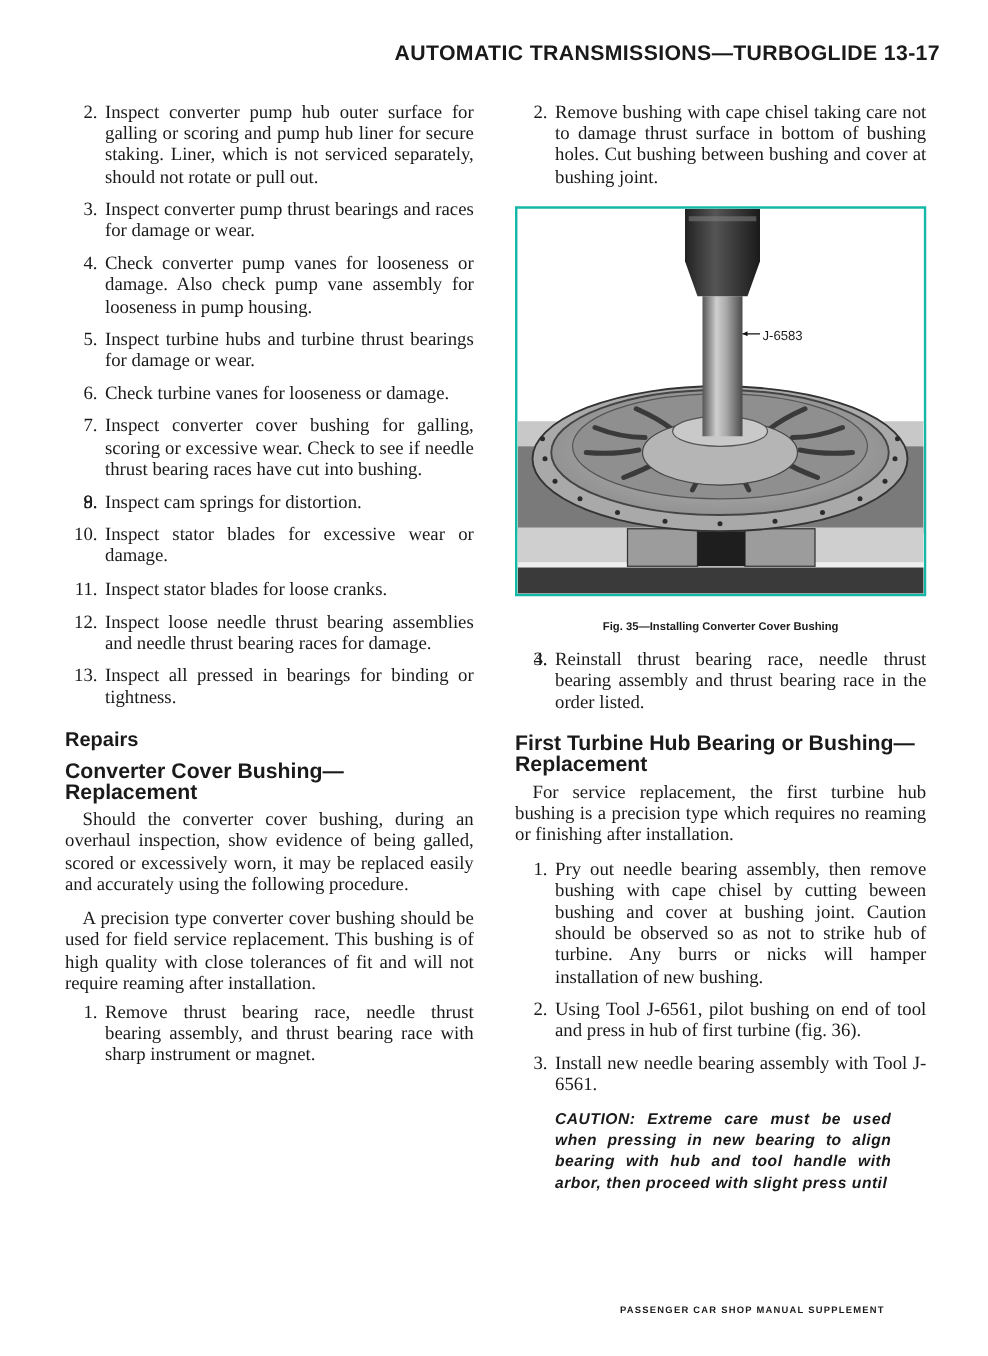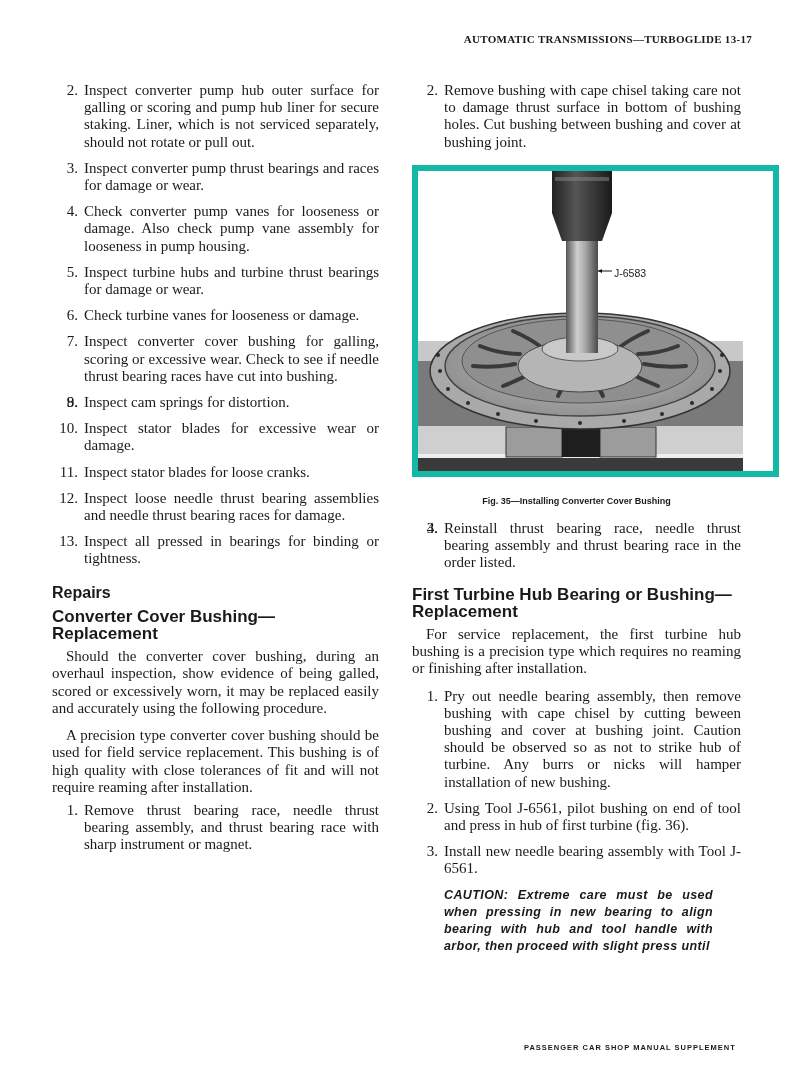--- a/index.html
+++ b/index.html
@@ -1,38 +1,38 @@
 <!DOCTYPE html>
 <html><head>
 <meta charset="utf-8">
 <style>
   html, body { margin: 0; padding: 0; background: #ffffff; }
   body { width: 790px; height: 1085px; position: relative; overflow: hidden; color: #1a1a1a; }
 
   #running-head {
     position: absolute; top: 33px; right: 38px;
-    font-family: Liberation Serif, serif; font-weight: bold; font-size: 11px; letter-spacing: 0.3px;
+    font-family: Liberation Sans, sans-serif; font-weight: bold; font-size: 17px; letter-spacing: 0.3px;
   }
   #footer {
-    position: absolute; top: 1043px; left: 524px;
+    position: absolute; top: 1043px; left: 496px;
     font-family: "Liberation Sans", sans-serif; font-weight: bold; font-size: 7.5px; letter-spacing: 1px;
   }
 
   .col { position: absolute; font-family: "Liberation Serif", serif; font-size: 15px; line-height: 17.2px; }
   #col-left { left: 52px; top: 82px; width: 327px; }
   #col-right { left: 412px; top: 82px; width: 329px; }
 
   .item { position: relative; padding-left: 32px; text-align: justify; margin-bottom: 9px; }
   .item .num { position: absolute; left: 0; width: 26px; text-align: right; }
   .para { text-align: justify; text-indent: 14px; margin-bottom: 6px; }
 
   h2.section { font-family: "Liberation Sans", sans-serif; font-weight: bold; font-size: 16px; margin: 16px 0 7px 0; }
   h3.sub { font-family: "Liberation Sans", sans-serif; font-weight: bold; font-size: 17px; margin: 4px 0 6px 0; }
 
-  .figure { width: 367px; height: 312px; margin: 14px 0 0 0; position: relative; background: #fff; border: 6px solid #14b8a6; box-sizing: border-box; overflow: hidden; }
+  .figure { width: 329px; height: 312px; margin: 14px 0 0 0; position: relative; background: #fff; border: 2px solid #14b8a6; box-sizing: border-box; overflow: hidden; }
   .fig-caption { font-family: "Liberation Sans", sans-serif; font-weight: bold; font-size: 9px; text-align: center; margin: 16px 0 10px 0; }
   .caution { font-family: "Liberation Sans", sans-serif; font-weight: bold; font-style: italic; font-size: 12.5px; line-height: 17px; padding-left: 32px; padding-right: 28px; text-align: justify; letter-spacing: 0.4px; margin-top: 4px; }
   .fig-label { position: absolute; left: 196px; top: 94px; font-family: "Liberation Sans", sans-serif; font-size: 10.5px; }
 </style>
 </head>
 <body>
 
 <div id="running-head">AUTOMATIC TRANSMISSIONS—TURBOGLIDE 13-17</div>
 
 <div class="col" id="col-left">

